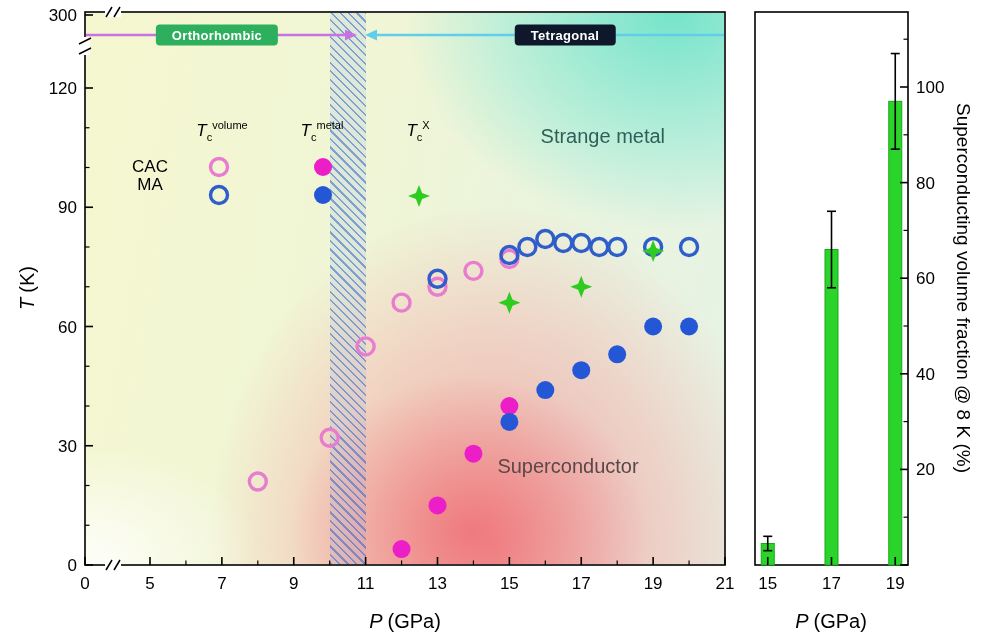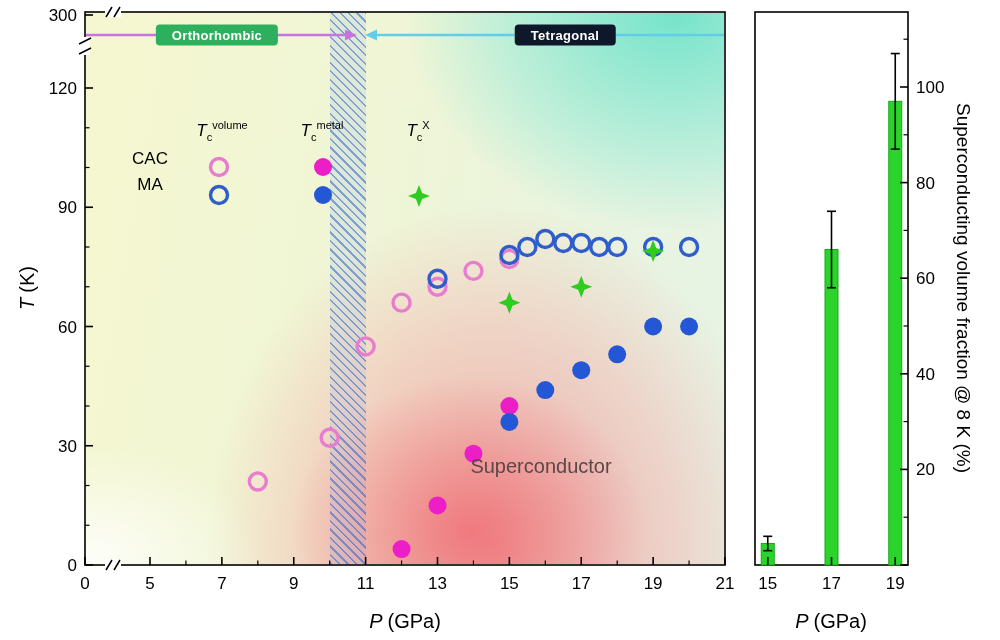--- a/index.html
+++ b/index.html
@@ -214,33 +214,34 @@
         <line x1="908" y1="326" x2="903.5" y2="326" stroke="#000" stroke-width="1.2"></line>
         <line x1="908" y1="230.39999999999998" x2="903.5" y2="230.39999999999998" stroke="#000" stroke-width="1.2"></line>
         <line x1="908" y1="134.79999999999995" x2="903.5" y2="134.79999999999995" stroke="#000" stroke-width="1.2"></line>
         <line x1="908" y1="39.19999999999993" x2="903.5" y2="39.19999999999993" stroke="#000" stroke-width="1.2"></line>
       </g>
     </svg>
 
   <div class="overlay badge" style="left: 217px; top: 35px; background: rgb(45, 175, 94);">Orthorhombic</div>
   <div class="overlay badge" style="left: 565px; top: 35px; background: #0f172a;">Tetragonal</div>
 
-  <div class="overlay region-label" style="left: 541px; top: 465.625px; color: rgb(90, 72, 72); text-align: center;">Superconductor</div>
+  <div class="overlay region-label" style="left: 602.812px; top: 135.7px; color: rgb(47, 96, 88);">Strange metal</div>
+  <div class="overlay region-label" style="left: 568px; top: 465.625px; color: rgb(90, 72, 72); text-align: center;">Superconductor</div>
 
   <div class="overlay legend-text legend-header" style="left:222px; top:131px;">
     <i>T</i><sub>c</sub><sup>volume</sup>
   </div>
   <div class="overlay legend-text legend-header" style="left:322px; top:131px;">
     <i>T</i><sub>c</sub><sup>metal</sup>
   </div>
   <div class="overlay legend-text legend-header" style="left:418px; top:131px;">
     <i>T</i><sub>c</sub><sup>X</sup>
   </div>
 
-  <div class="overlay legend-text" style="left:150px; top:159px;text-align:right;">CAC</div>
+  <div class="overlay legend-text" style="left:150px; top:167px;text-align:right;">CAC</div>
   <div class="overlay legend-text" style="left:150px; top:185px;">MA</div>
 
   <div class="overlay axis-title" style="left:405px; top:621px;">
     <i>P</i><span class="unit">(GPa)</span>
   </div>
   <div class="overlay axis-title rot-left" style="left:27px; top:288px;">
     <i>T</i><span class="unit">(K)</span>
   </div>
   <div class="overlay axis-title" style="left:831px; top:621px;">
     <i>P</i><span class="unit">(GPa)</span>

